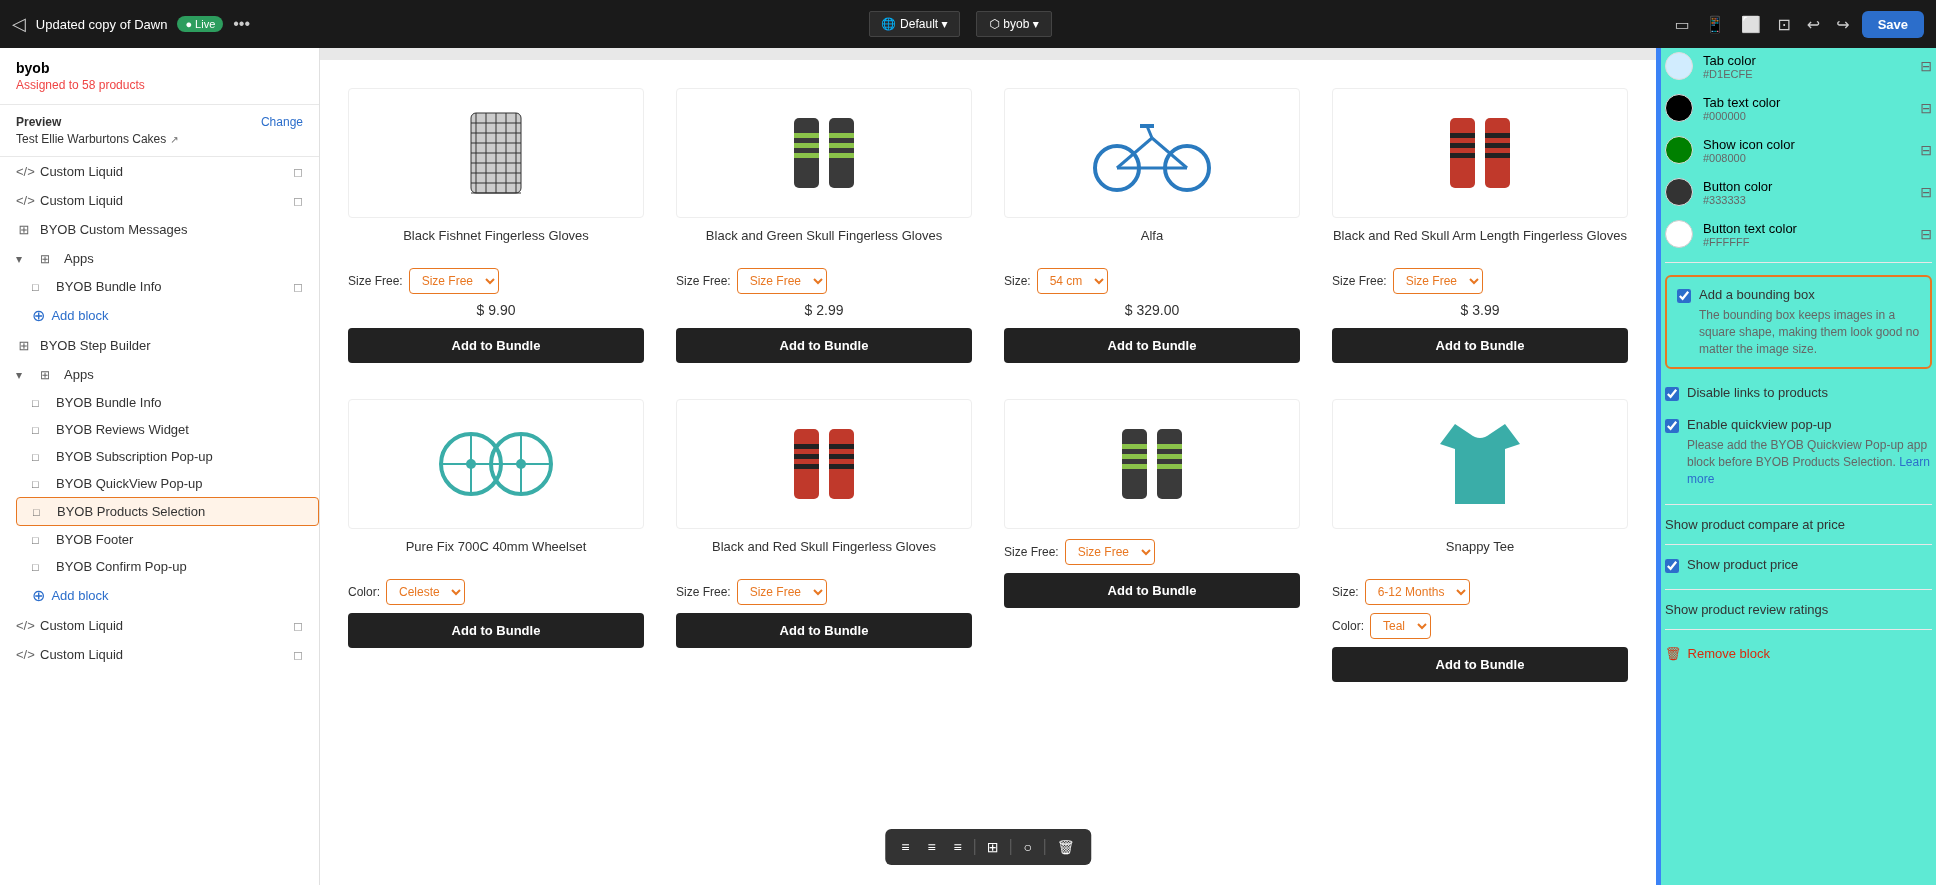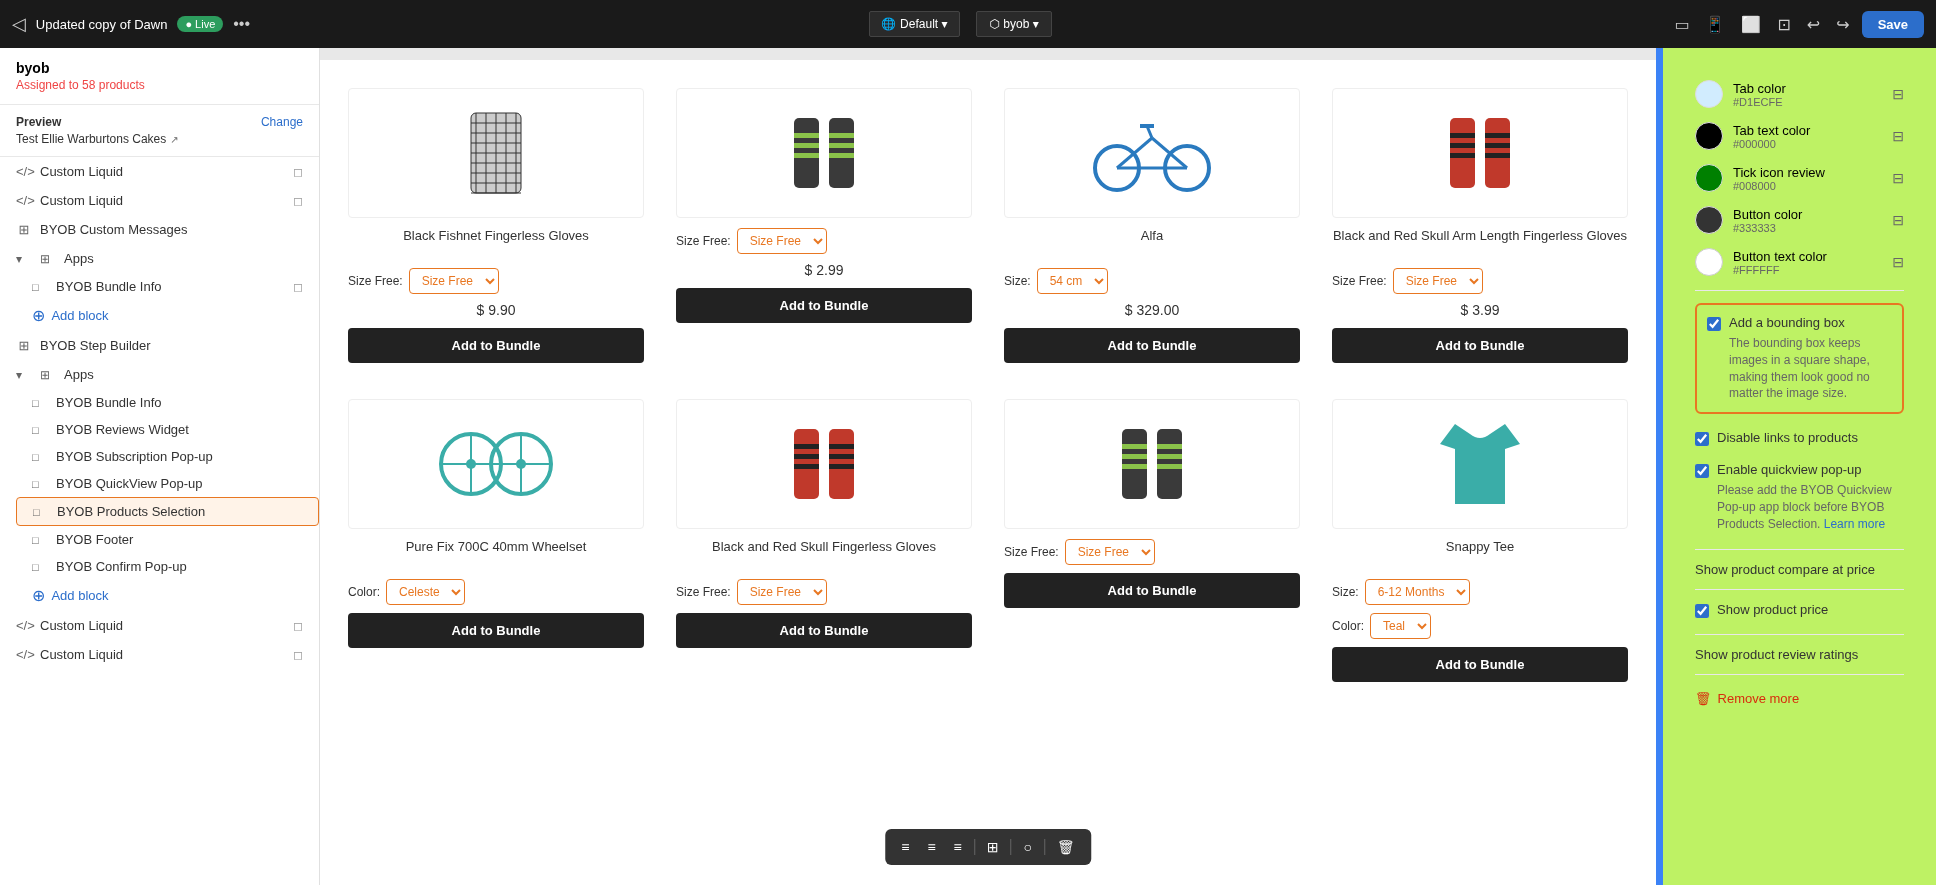--- a/index.html
+++ b/index.html
@@ -58,21 +58,21 @@
     .size-select { border: 1px solid #e87722; border-radius: 4px; padding: 4px 8px; font-size: 12px; color: #e87722; background: #fff; cursor: pointer; }
     .product-price { font-size: 14px; color: #333; margin-bottom: 10px; }
     .add-bundle-btn { background: #222; color: #fff; border: none; padding: 10px 0; width: 100%; border-radius: 4px; font-size: 13px; font-weight: 600; cursor: pointer; }
 
     
     .floating-toolbar { position: absolute; bottom: 20px; left: 50%; transform: translateX(-50%); background: #333; border-radius: 6px; display: flex; align-items: center; padding: 6px 10px; gap: 6px; }
     .toolbar-btn { background: none; border: none; color: #fff; cursor: pointer; padding: 4px 6px; font-size: 14px; border-radius: 3px; }
     .toolbar-divider { width: 1px; height: 16px; background: #666; }
 
     
-    .right-panel { width: 280px; min-width: 280px; background: #bef264; border-left: 7px solid #3b82f6; overflow-y: auto; padding: 32px; }
+    .right-panel { width: 280px; min-width: 280px; background: #5eead4; border-left: 5px solid #3b82f6; overflow-y: auto; padding: 4px; }
     .color-option { display: flex; align-items: center; gap: 10px; margin-bottom: 14px; }
     .color-swatch { width: 28px; height: 28px; border-radius: 50%; border: 1px solid #ddd; cursor: pointer; }
     .color-label { font-size: 13px; }
     .color-hex { font-size: 11px; color: #666; }
     .color-edit-btn { margin-left: auto; background: none; border: none; cursor: pointer; color: #666; font-size: 14px; }
 
     .checkbox-section { margin-bottom: 16px; }
     .checkbox-row { display: flex; align-items: flex-start; gap: 8px; margin-bottom: 4px; }
     .checkbox-row input[type=checkbox] { margin-top: 2px; accent-color: #2c6ecb; width: 14px; height: 14px; cursor: pointer; }
     .checkbox-label { font-size: 13px; color: #333; font-weight: 500; }
@@ -259,20 +259,21 @@
     <rect x="15" y="10" width="25" height="70" rx="5" fill="#3a3a3a"></rect>
     <rect x="50" y="10" width="25" height="70" rx="5" fill="#3a3a3a"></rect>
     <rect x="15" y="25" width="25" height="5" fill="#8bc34a"></rect>
                 <rect x="15" y="35" width="25" height="5" fill="#8bc34a"></rect>
                 <rect x="15" y="45" width="25" height="5" fill="#8bc34a"></rect>
                 <rect x="50" y="25" width="25" height="5" fill="#8bc34a"></rect>
                 <rect x="50" y="35" width="25" height="5" fill="#8bc34a"></rect>
                 <rect x="50" y="45" width="25" height="5" fill="#8bc34a"></rect>
   </svg>
             </div>
+    <div class="product-title">Black and Green Skull Fingerless Gloves</div>
     <div class="product-size-row">
       <span>Size Free:</span>
       <select class="size-select">
         <option>Size Free</option>
       </select>
     </div>
 
     <div class="product-price">$ 2.99</div>
     <button class="add-bundle-btn">Add to Bundle</button>
   </div>
@@ -450,21 +451,21 @@
       <div>
         <div class="color-label">Tab text color</div>
         <div class="color-hex">#000000</div>
       </div>
       <button class="color-edit-btn">⊟</button>
     </div>
 
     <div class="color-option">
       <div class="color-swatch" style="background:#008000;"></div>
       <div>
-        <div class="color-label">Tick icon review</div>
+        <div class="color-label">Show icon color</div>
         <div class="color-hex">#008000</div>
       </div>
       <button class="color-edit-btn">⊟</button>
     </div>
 
     <div class="color-option">
       <div class="color-swatch" style="background:#333333;"></div>
       <div>
         <div class="color-label">Button color</div>
         <div class="color-hex">#333333</div>
@@ -523,16 +524,16 @@
     </div>
 
     <hr class="divider">
 
     <div class="section-label">Show product review ratings</div>
 
     <hr class="divider">
 
     <button class="remove-block-btn">
       <span>🗑</span>
-      <span>Remove more</span>
+      <span>Remove block</span>
     </button>
   </div>
 </div>
 
 </body></html>

